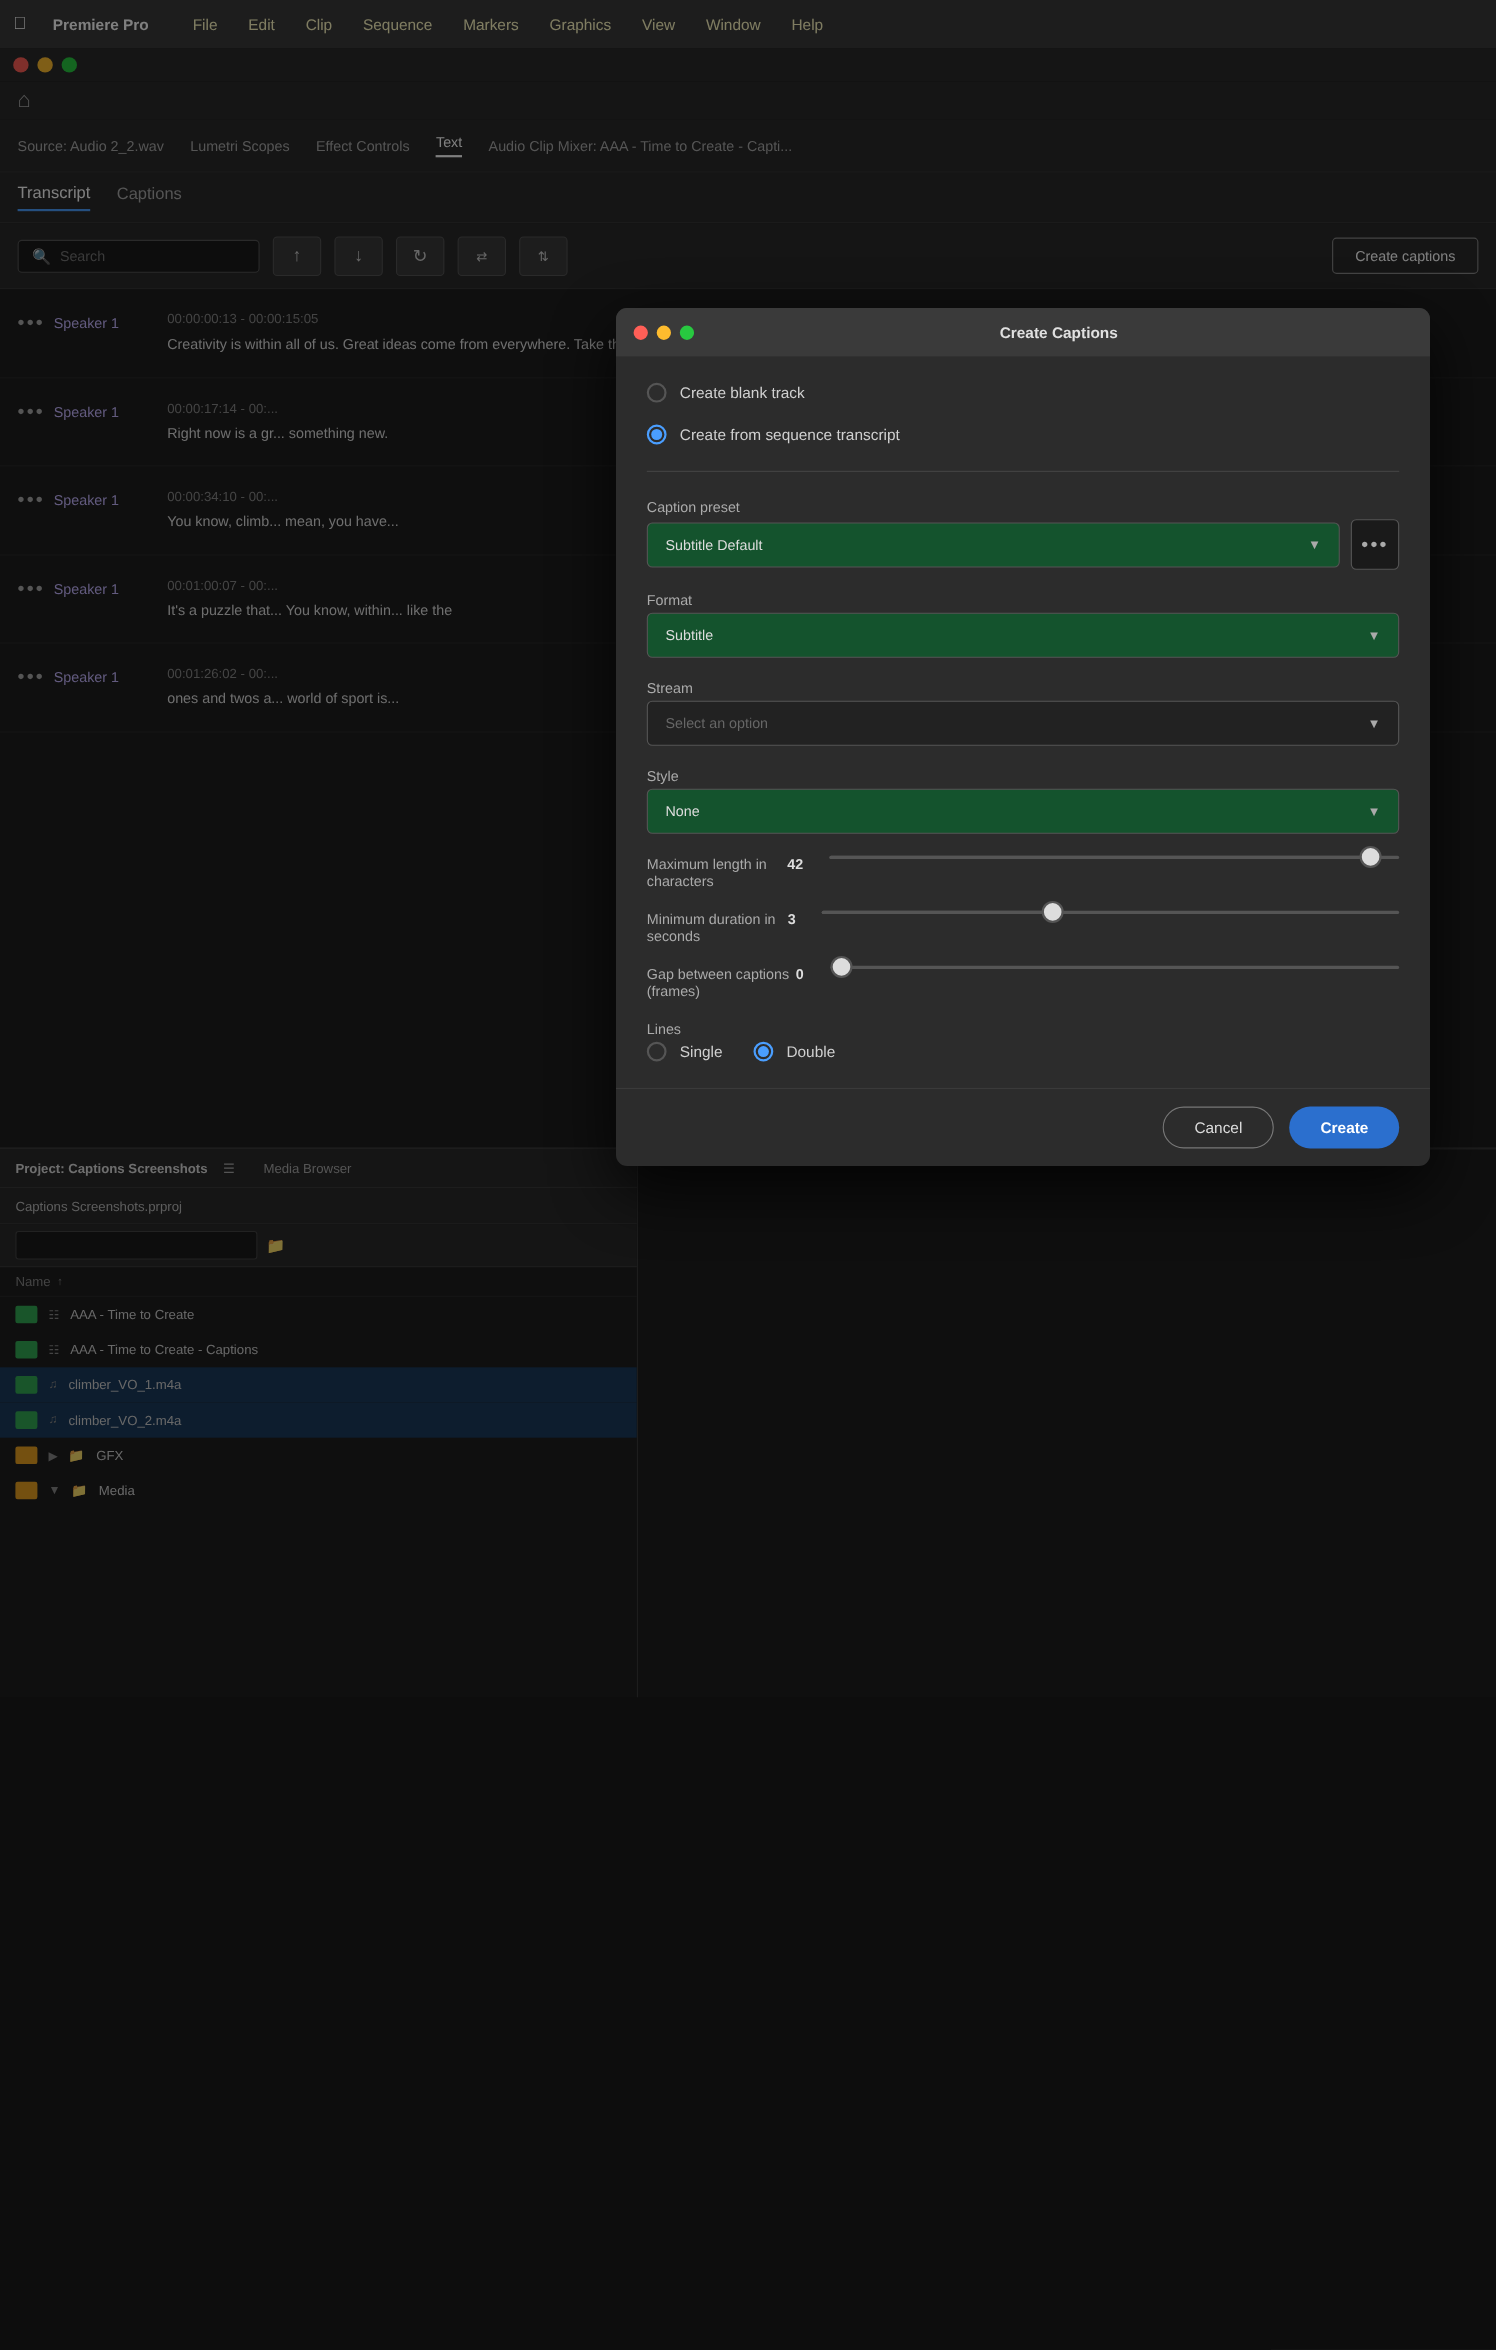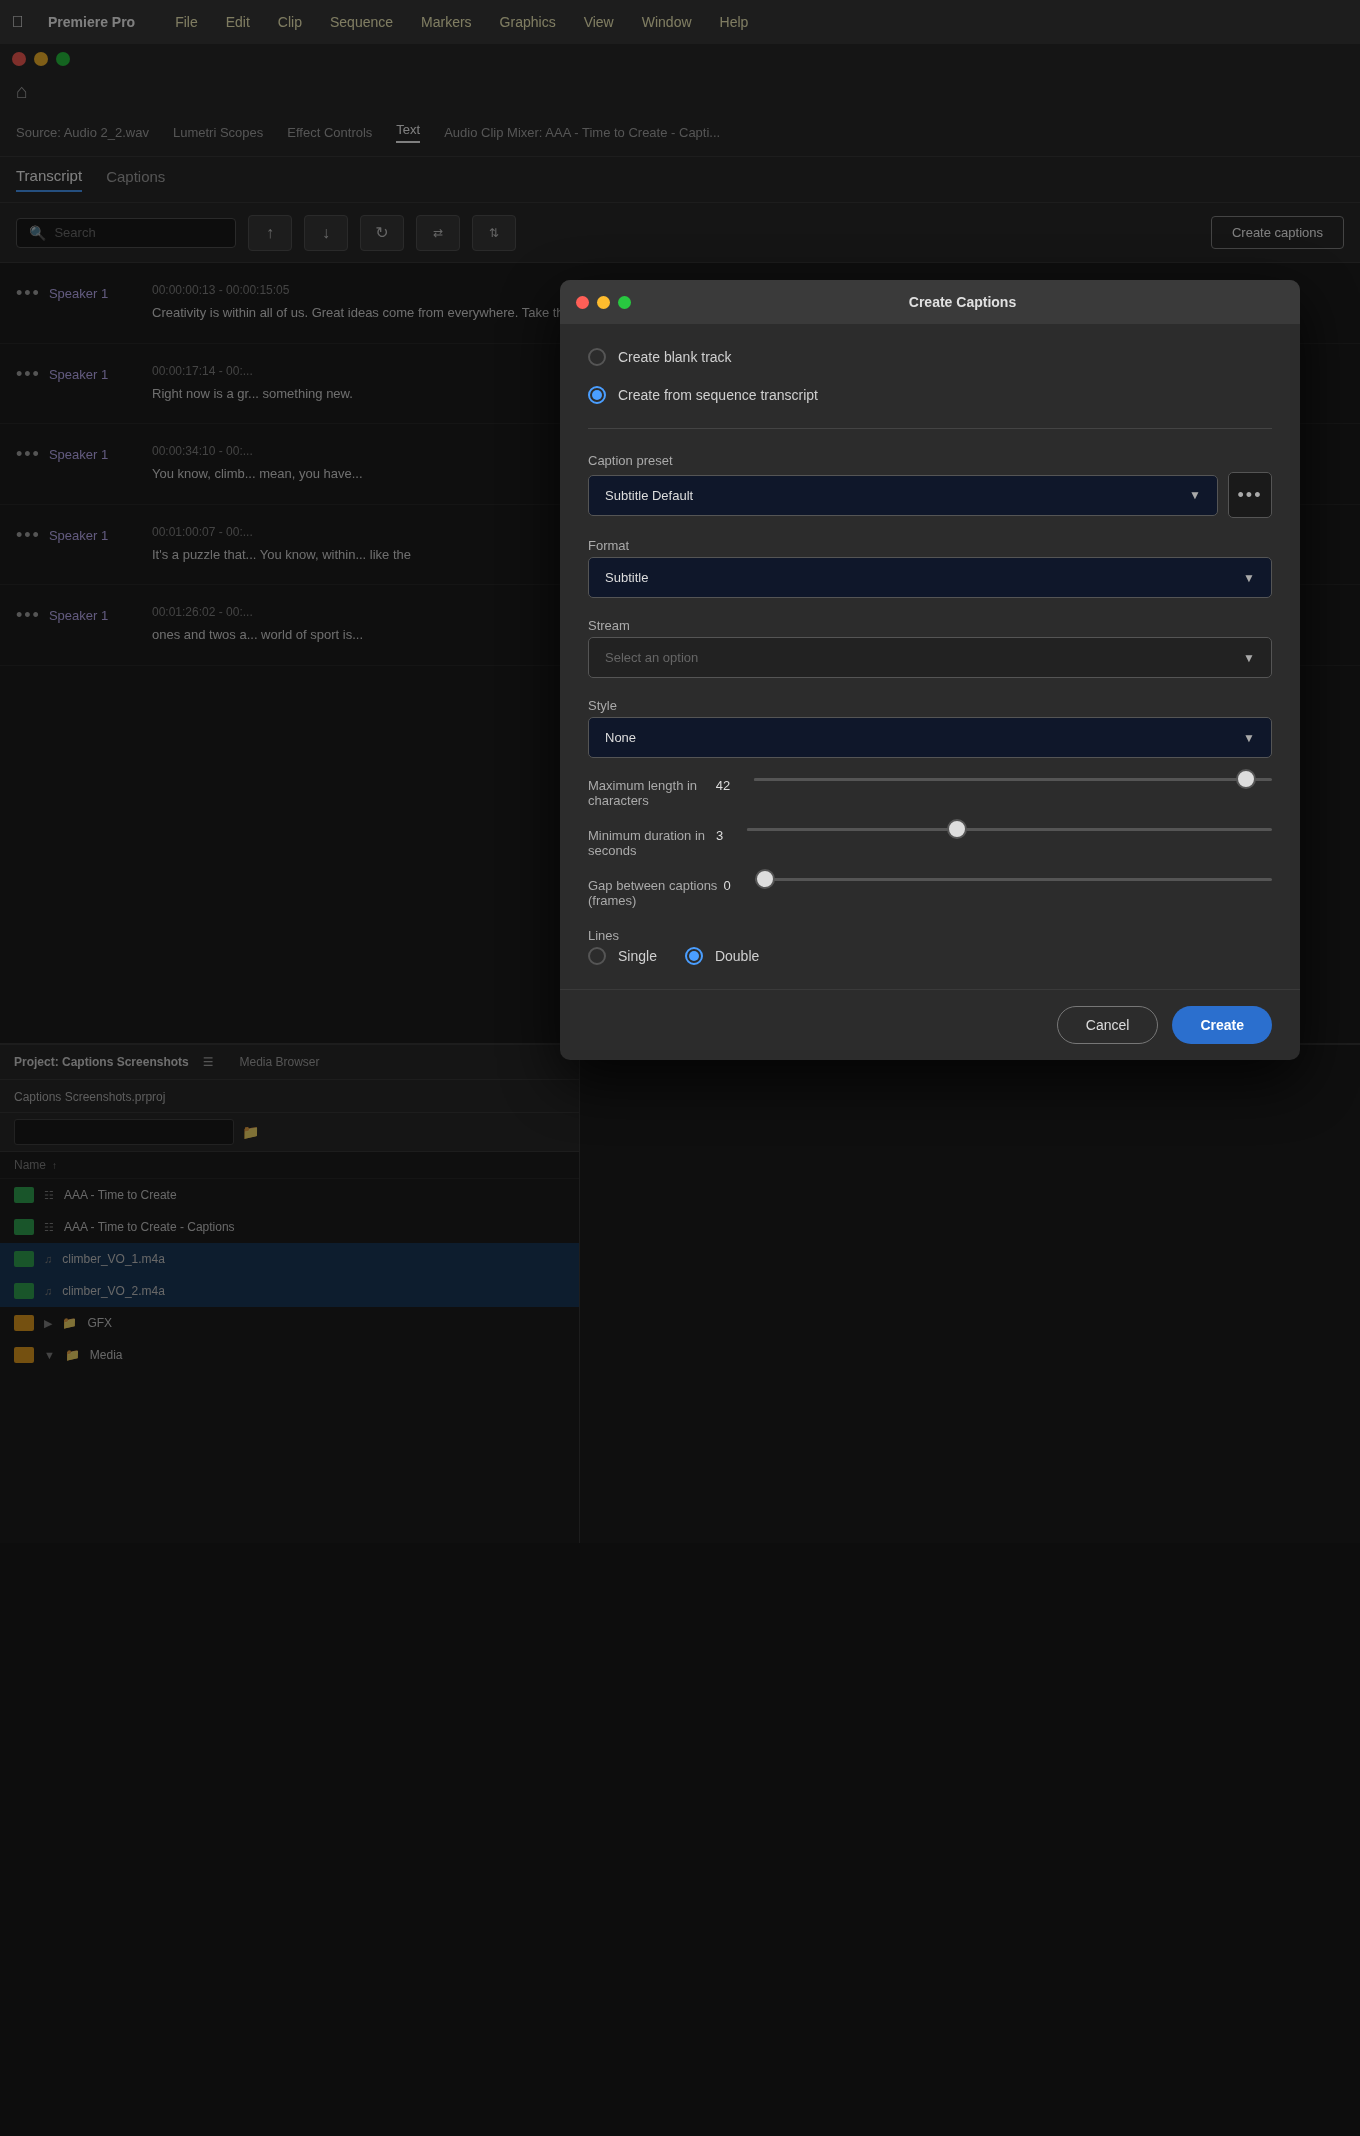--- a/index.html
+++ b/index.html
@@ -332,21 +332,21 @@
       color: #aaa;
       margin-bottom: 4px;
     }
     .select-row {
       display: flex;
       gap: 10px;
       align-items: center;
     }
     .select-box {
       flex: 1;
-      background: #0f172a;
+      background: #14532d;
       border: 1px solid #555;
       border-radius: 5px;
       padding: 12px 16px;
       color: #ddd;
       font-size: 13px;
       display: flex;
       align-items: center;
       justify-content: space-between;
       cursor: pointer;
     }
@@ -373,21 +373,21 @@
     .slider-row {
       display: flex;
       gap: 24px;
     }
     .slider-label-row {
       display: flex;
       justify-content: space-between;
       font-size: 13px;
       color: #aaa;
     }
-    .slider-value { color: #ddd; font-weight: 400; }
+    .slider-value { color: #ddd; font-weight: 700; }
     .slider-track {
       width: 100%;
       height: 3px;
       background: #555;
       border-radius: 2px;
       position: relative;
     }
     .slider-fill {
       height: 100%;
       background: #555;

